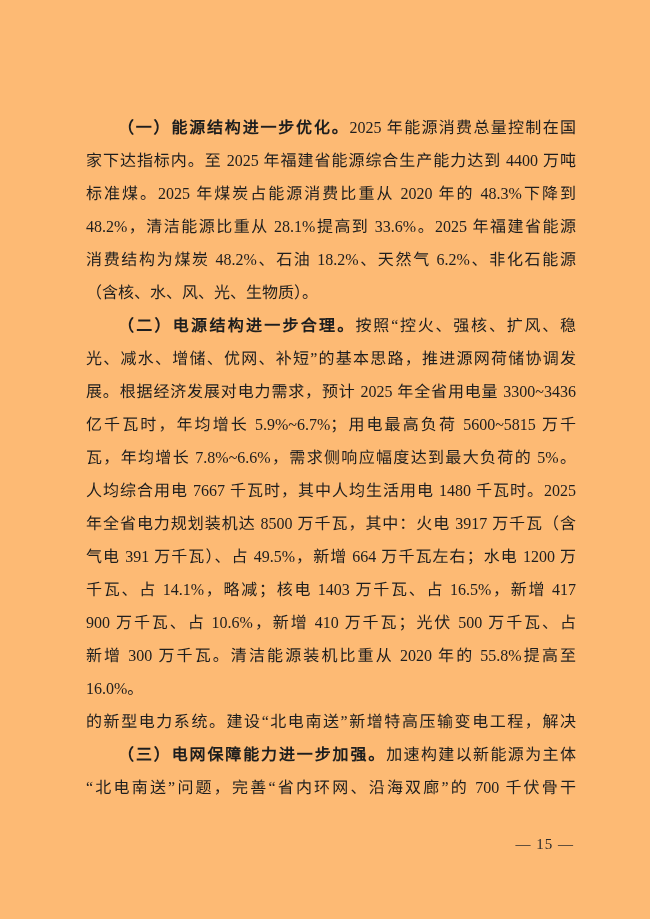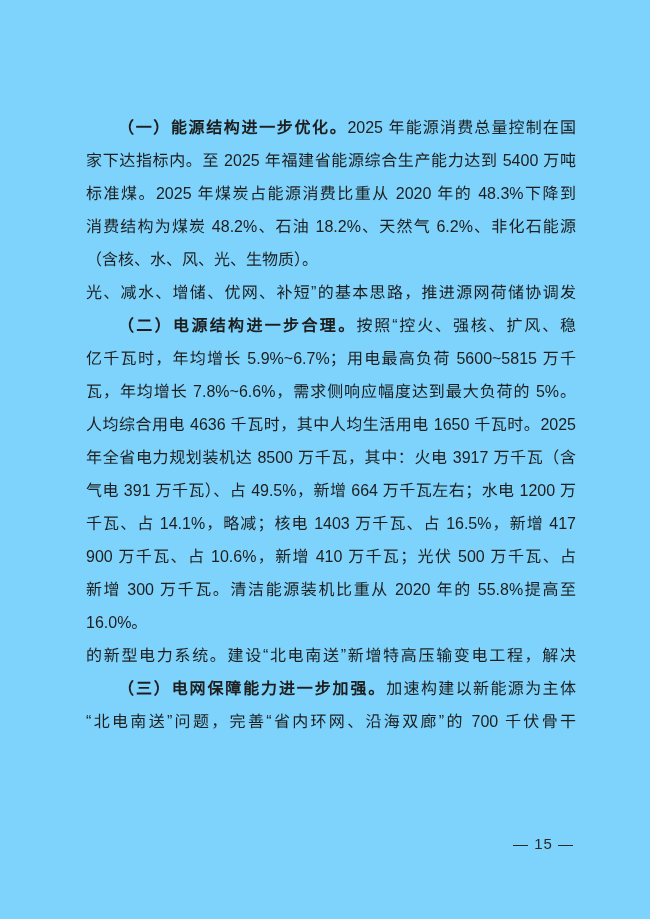--- a/index.html
+++ b/index.html
@@ -5,23 +5,23 @@
   html, body {
     margin: 0;
     padding: 0;
     background: #e8e8e8;
   }
   .page {
     position: relative;
     width: 650px;
     height: 919px;
     margin: 0 auto;
-    background: #7dd3fc;
+    background: #fdba74;
     color: #1e1e1e;
-    font-family: Liberation Sans, sans-serif;
+    font-family: Liberation Serif, serif;
     overflow: hidden;
   }
   .text-block {
     position: absolute;
     left: 86px;
     top: 111px;
     width: 490px;
     font-size: 16px;
     line-height: 33px;
   }
@@ -56,31 +56,33 @@
     color: #2a2a2a;
   }
 </style>
 </head>
 <body>
 
 <div class="page">
   <div class="text-block">
       <div class="para">
         <div class="line indent"><b>（一）能源结构进一步优化。</b>2025 年能源消费总量控制在国</div>
-        <div class="line">家下达指标内。至 2025 年福建省能源综合生产能力达到 5400 万吨</div>
+        <div class="line">家下达指标内。至 2025 年福建省能源综合生产能力达到 4400 万吨</div>
         <div class="line">标准煤。2025 年煤炭占能源消费比重从 2020 年的 48.3%下降到</div>
+        <div class="line">48.2%，清洁能源比重从 28.1%提高到 33.6%。2025 年福建省能源</div>
         <div class="line">消费结构为煤炭 48.2%、石油 18.2%、天然气 6.2%、非化石能源 27.4%</div>
         <div class="line last">（含核、水、风、光、生物质）。</div>
       </div>
       <div class="para">
+        <div class="line indent"><b>（二）电源结构进一步合理。</b>按照“控火、强核、扩风、稳</div>
         <div class="line">光、减水、增储、优网、补短”的基本思路，推进源网荷储协调发</div>
-        <div class="line indent"><b>（二）电源结构进一步合理。</b>按照“控火、强核、扩风、稳</div>
+        <div class="line">展。根据经济发展对电力需求，预计 2025 年全省用电量 3300~3436</div>
         <div class="line">亿千瓦时，年均增长 5.9%~6.7%；用电最高负荷 5600~5815 万千</div>
         <div class="line">瓦，年均增长 7.8%~6.6%，需求侧响应幅度达到最大负荷的 5%。</div>
-        <div class="line">人均综合用电 4636 千瓦时，其中人均生活用电 1650 千瓦时。2025</div>
+        <div class="line">人均综合用电 7667 千瓦时，其中人均生活用电 1480 千瓦时。2025</div>
         <div class="line">年全省电力规划装机达 8500 万千瓦，其中：火电 3917 万千瓦（含</div>
         <div class="line">气电 391 万千瓦）、占 49.5%，新增 664 万千瓦左右；水电 1200 万</div>
         <div class="line">千瓦、占 14.1%，略减；核电 1403 万千瓦、占 16.5%，新增 417</div>
         <div class="line">900 万千瓦、占 10.6%，新增 410 万千瓦；光伏 500 万千瓦、占 5.9%，</div>
         <div class="line">新增 300 万千瓦。清洁能源装机比重从 2020 年的 55.8%提高至</div>
         <div class="line last">16.0%。</div>
       </div>
       <div class="para">
         <div class="line">的新型电力系统。建设“北电南送”新增特高压输变电工程，解决</div>
         <div class="line indent"><b>（三）电网保障能力进一步加强。</b>加速构建以新能源为主体</div>

